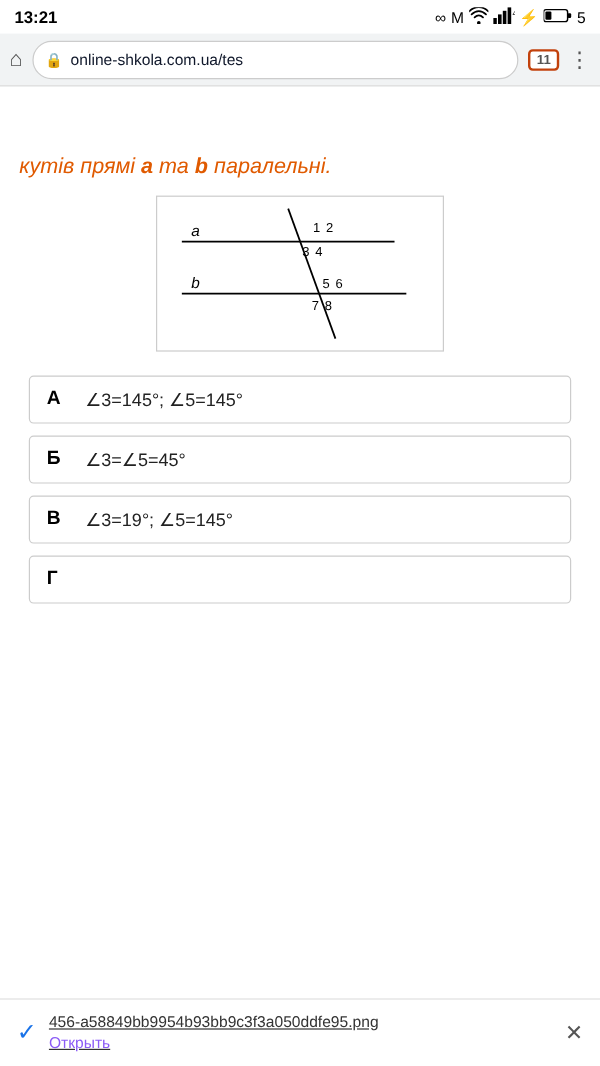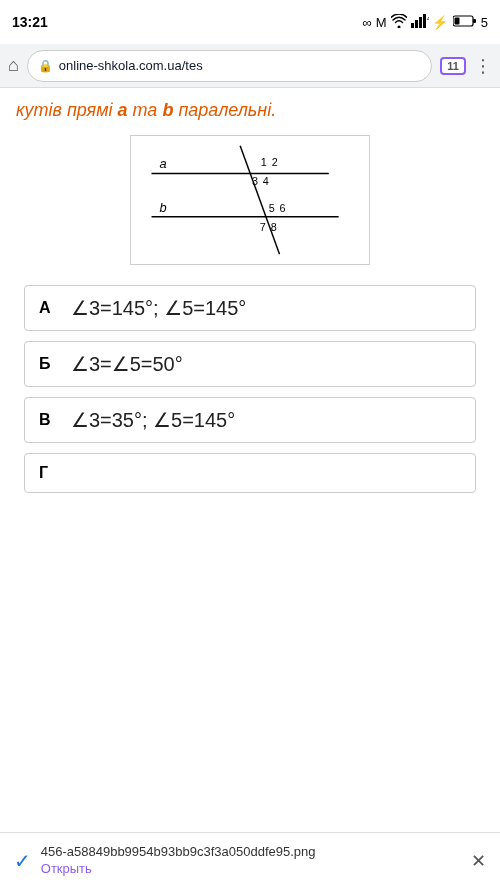--- a/index.html
+++ b/index.html
@@ -11,21 +11,21 @@
       overflow: hidden;
       position: relative;
     }
 
     
     .status-bar {
       display: flex;
       align-items: center;
       justify-content: space-between;
       padding: 4px 12px;
-      height: 44px;
+      height: 28px;
       background: #fff;
     }
     .status-left {
       font-size: 14px;
       font-weight: bold;
       color: #000;
     }
     .status-right {
       display: flex;
       align-items: center;
@@ -67,37 +67,38 @@
       font-size: 12px;
       color: #555;
     }
     .address-text {
       font-size: 13px;
       color: #0f172a;
       flex: 1;
     }
     .tab-count {
       background: #fff;
-      border: 2px solid #8b5cf6;
+      border: 2px solid #c2410c;
       border-radius: 4px;
       font-size: 11px;
       font-weight: bold;
       color: #555;
       padding: 1px 5px;
     }
     .menu-dots {
       font-size: 18px;
       color: #555;
       cursor: pointer;
     }
 
     
     .main-content {
       padding: 12px 16px;
       background: #fff;
+      margin-top: 44px;
     }
 
     
     .heading-text {
       color: #e05a00;
       font-size: 18px;
       font-weight: normal;
       margin-bottom: 14px;
       font-style: italic;
     }
@@ -138,21 +139,21 @@
       background: #fff;
       cursor: pointer;
     }
     .option-letter {
       font-size: 16px;
       font-weight: bold;
       color: #000;
       min-width: 20px;
     }
     .option-text {
-      font-size: 20px;
+      font-size: 15px;
       color: #222;
     }
 
     
     .bottom-bar {
       position: absolute;
       bottom: 0;
       left: 0;
       width: 500px;
       height: 56px;
@@ -165,20 +166,21 @@
     }
     .bottom-check {
       color: #1a73e8;
       font-size: 20px;
     }
     .bottom-filename {
       flex: 1;
       font-size: 13px;
       color: #333;
       line-height: 1.3;
+      text-decoration: underline;
     }
     .bottom-filename span {
       display: block;
     }
     .bottom-open-link {
       color: #8b5cf6;
       font-size: 13px;
       text-decoration: none;
     }
     .bottom-close {
@@ -267,26 +269,26 @@
 
   <div class="answer-options">
 
     <div class="answer-option">
       <span class="option-letter">А</span>
       <span class="option-text">∠3=145°; ∠5=145°</span>
     </div>
 
     <div class="answer-option">
       <span class="option-letter">Б</span>
-      <span class="option-text">∠3=∠5=50°</span>
+      <span class="option-text">∠3=∠5=45°</span>
     </div>
 
     <div class="answer-option">
       <span class="option-letter">В</span>
-      <span class="option-text">∠3=35°; ∠5=145°</span>
+      <span class="option-text">∠3=19°; ∠5=145°</span>
     </div>
 
     <div class="answer-option">
       <span class="option-letter">Г</span>
     </div>
 
   </div>
 </div>
 
 <div class="bottom-bar">

